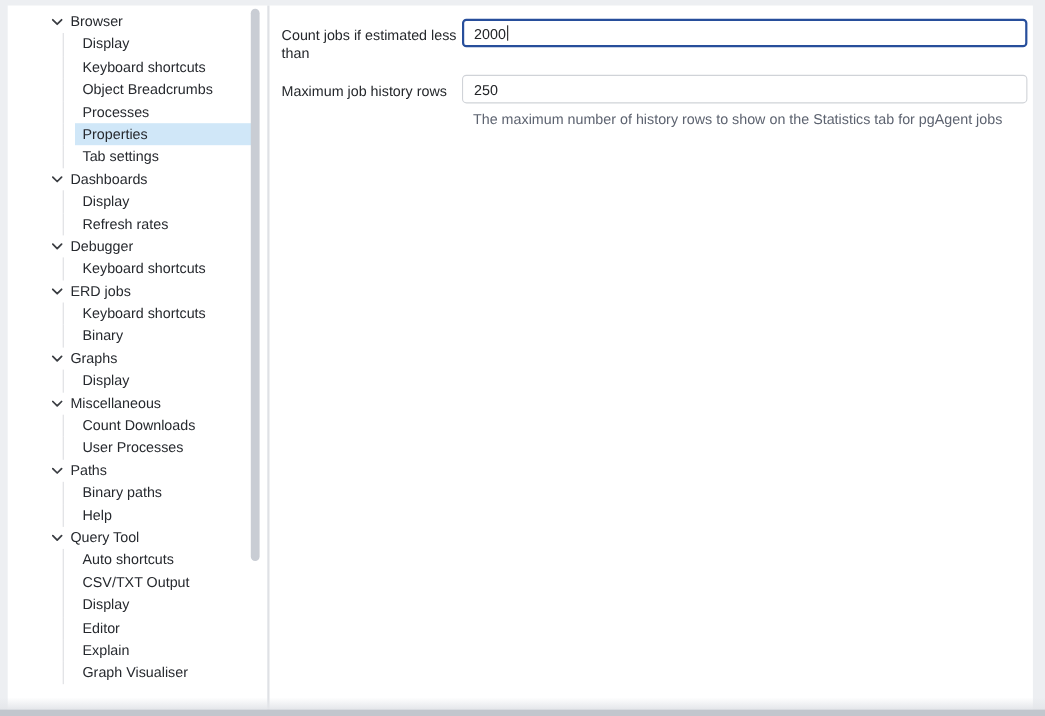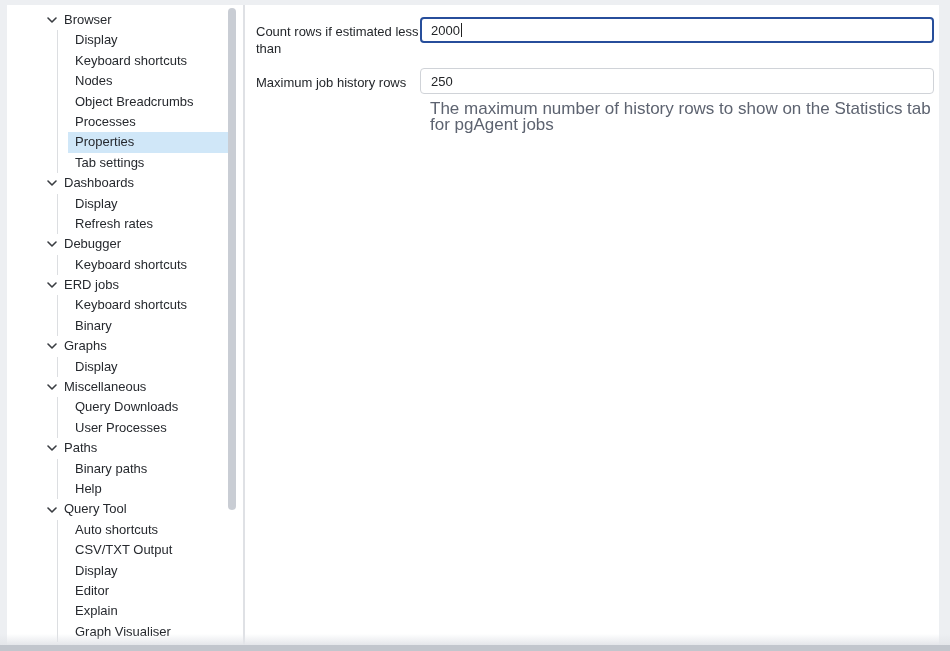--- a/index.html
+++ b/index.html
@@ -54,21 +54,21 @@
   }
   .fctrl{flex:1;min-width:0;}
   .textbox{
     height:26px;box-sizing:border-box;background:#fff;
     border:1px solid #d0d3d8;border-radius:4px;
     display:flex;align-items:center;padding:0 10px;
     font-size:13px;color:#222427;cursor:text;
   }
   .textbox.focused{border:2px solid #274e9b;padding:0 9px;}
   .caret{display:inline-block;width:1px;height:14px;background:#222;margin-left:1px;}
-  .helper{margin:7px 0 0 10px;font-size:17px;color:#5d6370;line-height:16px;}
+  .helper{margin:7px 0 0 10px;font-size:13px;color:#5d6370;line-height:16px;}
 </style>
 </head>
 <body>
 
 <div>
 
   <div class="frame-top"></div>
   <div class="frame-left"></div>
   <div class="frame-right"></div>
 
@@ -83,23 +83,20 @@
           </span>
         <span>Browser</span>
       </div>
       <div class="row child">
           <span>Display</span>
         </div>
       <div class="row child">
           <span>Keyboard shortcuts</span>
         </div>
       <div class="row child">
-          <span>Nodes</span>
-        </div>
-      <div class="row child">
           <span>Object Breadcrumbs</span>
         </div>
       <div class="row child">
           <span>Processes</span>
         </div>
       <div class="row child selected">
           <span>Properties</span>
         </div>
       <div class="row child">
           <span>Tab settings</span>
@@ -161,21 +158,21 @@
 
       <div class="row group">
         <span class="chev">
             <svg width="12" height="12" viewBox="0 0 12 12">
               <path d="M2 4 L6 8 L10 4" fill="none" stroke="#3a3d42" stroke-width="1.6" stroke-linecap="round" stroke-linejoin="round"></path>
             </svg>
           </span>
         <span>Miscellaneous</span>
       </div>
       <div class="row child">
-          <span>Query Downloads</span>
+          <span>Count Downloads</span>
         </div>
       <div class="row child">
           <span>User Processes</span>
         </div>
 
       <div class="row group">
         <span class="chev">
             <svg width="12" height="12" viewBox="0 0 12 12">
               <path d="M2 4 L6 8 L10 4" fill="none" stroke="#3a3d42" stroke-width="1.6" stroke-linecap="round" stroke-linejoin="round"></path>
             </svg>
@@ -218,21 +215,21 @@
 
     </div>
   </div>
 
   <div class="tree-thumb"></div>
   <div class="divider"></div>
 
   <div class="pane-right">
 
     <div class="field first">
-      <div class="flabel">Count rows if estimated less than</div>
+      <div class="flabel">Count jobs if estimated less than</div>
       <div class="fctrl">
         <div class="textbox focused" role="textbox">
           <span>2000</span>
             <span class="caret"></span>
         </div>
       </div>
     </div>
 
     <div class="field">
       <div class="flabel">Maximum job history rows</div>

